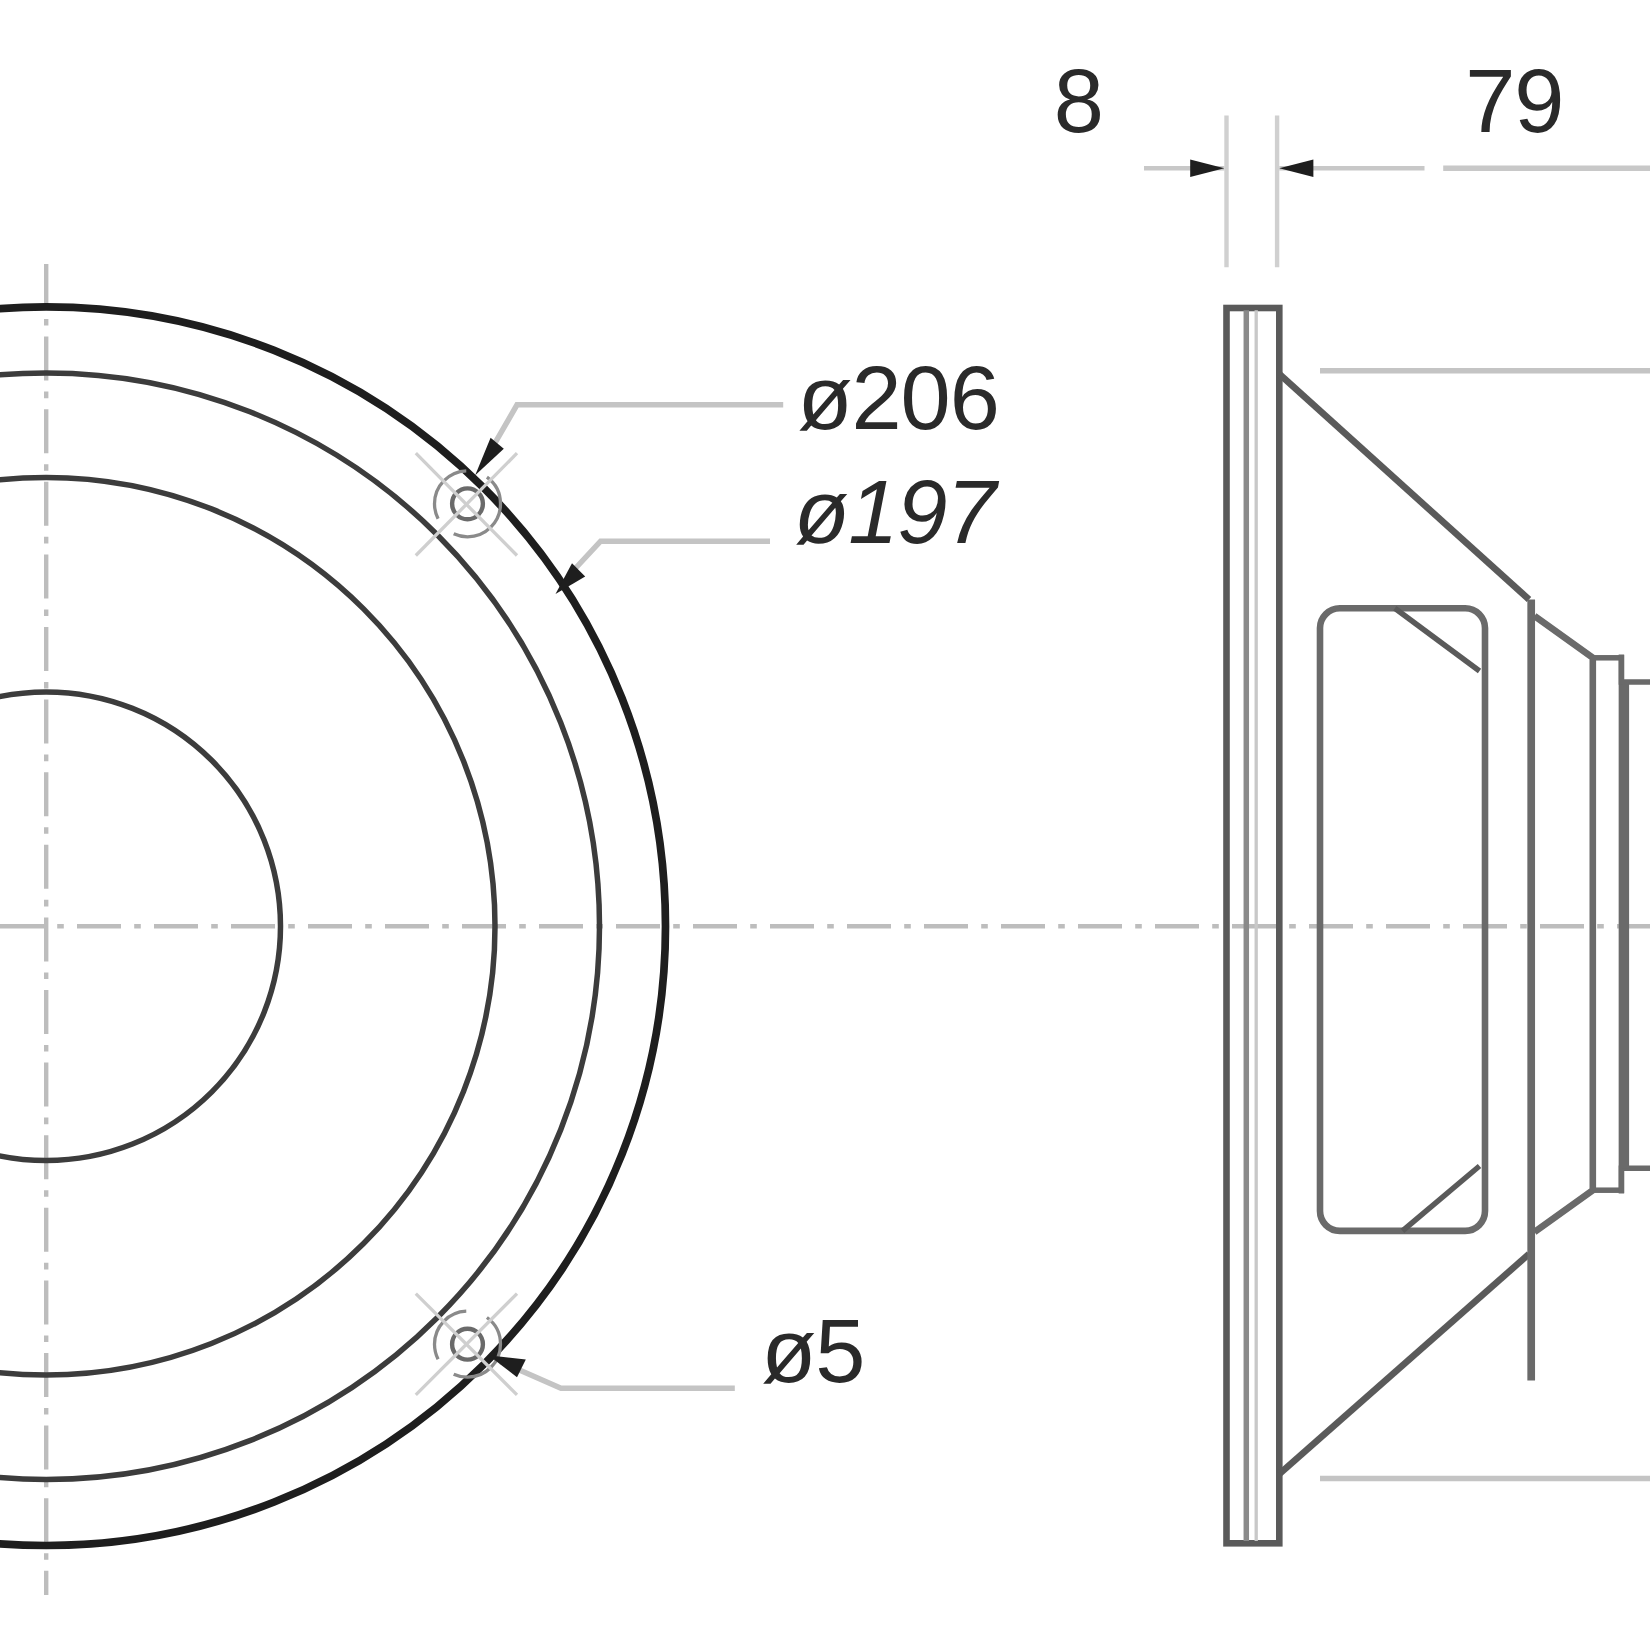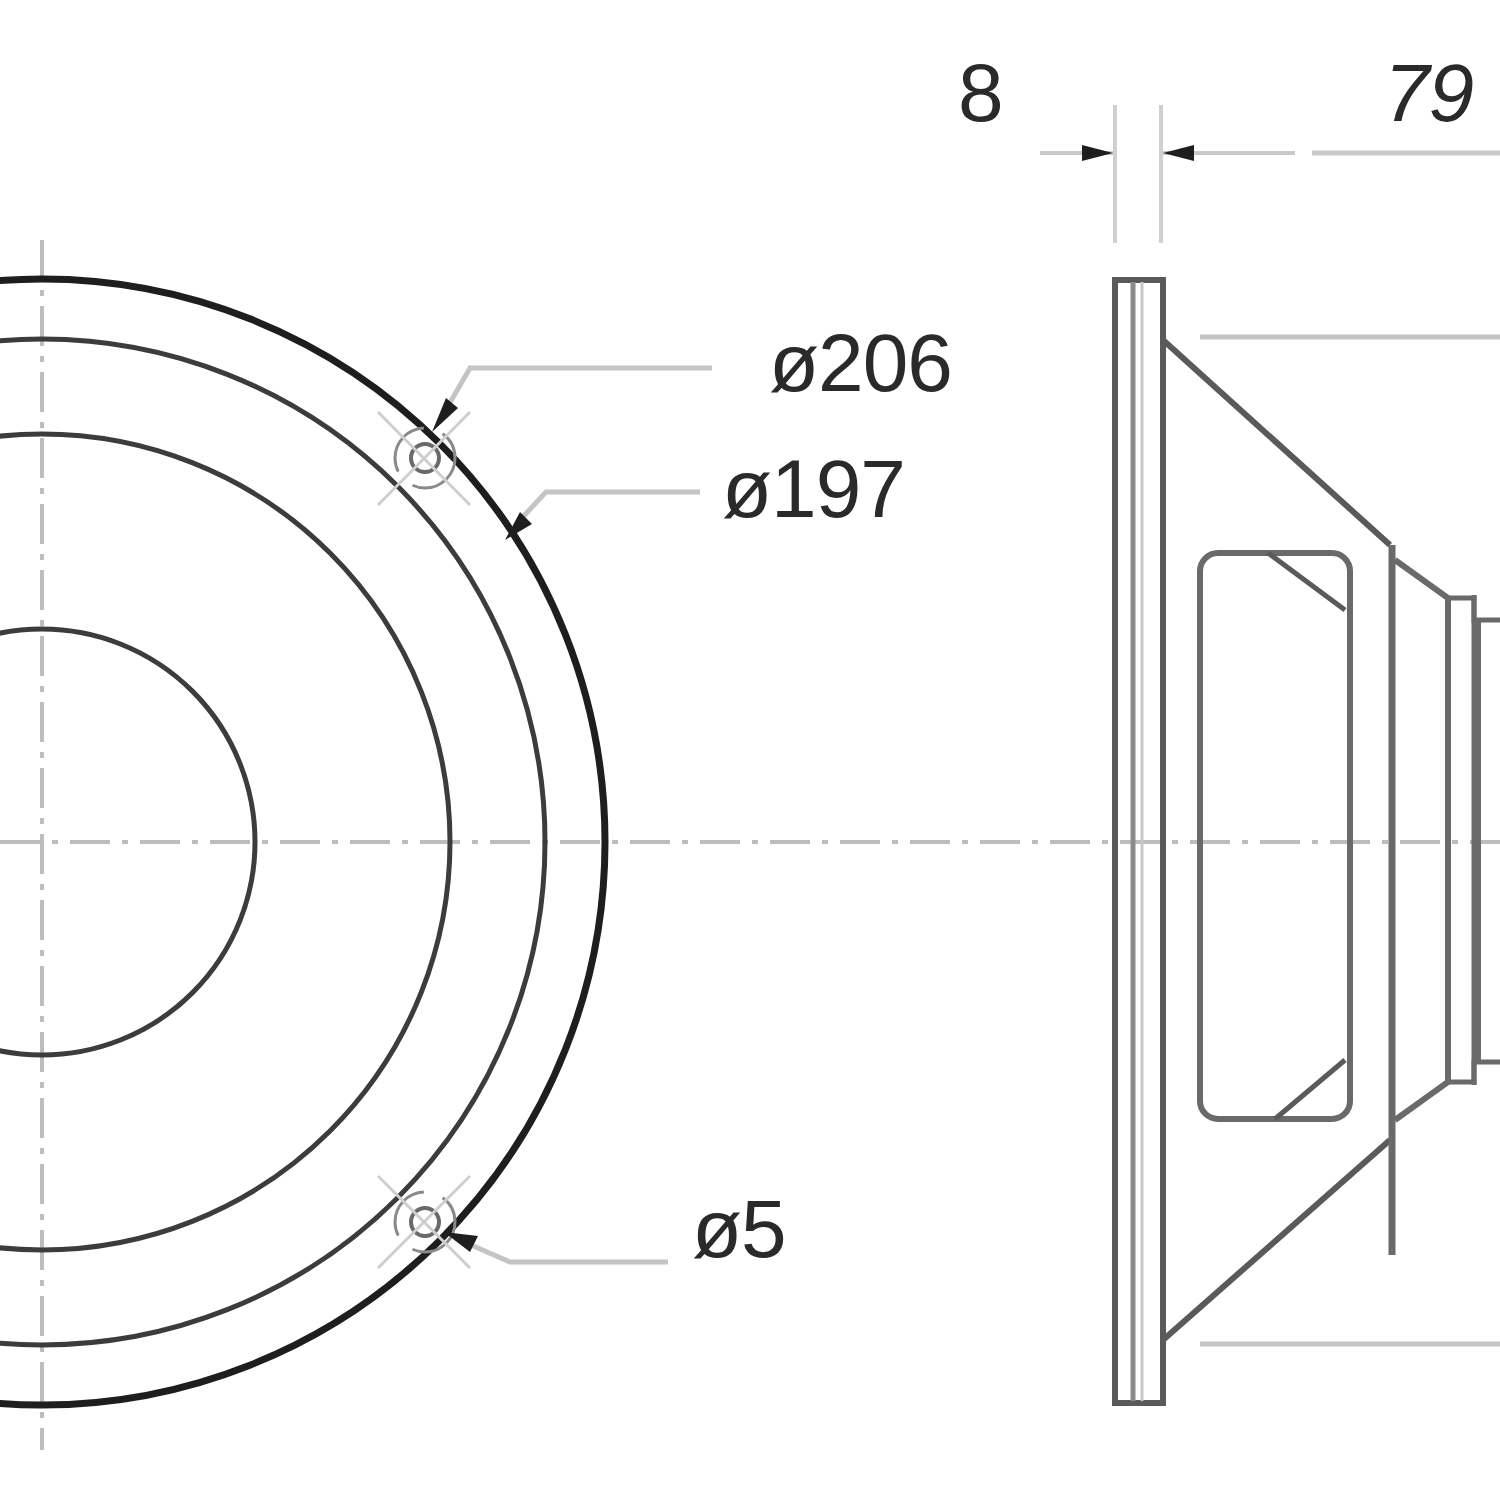--- a/index.html
+++ b/index.html
@@ -84,16 +84,16 @@
       <line x1="1040" y1="153" x2="1113" y2="153" stroke="#c8c8c8" stroke-width="4"></line>
       <polygon points="1113,153 1082,145 1082,161" fill="#1e1e1e"></polygon>
       <line x1="1163" y1="153" x2="1295" y2="153" stroke="#c8c8c8" stroke-width="4"></line>
       <polygon points="1163,153 1194,145 1194,161" fill="#1e1e1e"></polygon>
       <line x1="1312" y1="153" x2="1500" y2="153" stroke="#c8c8c8" stroke-width="5"></line>
     </g>
   </g>
 </svg>
 
 <div class="dim-label" style="left:958px; top:52px;">8</div>
-<div class="dim-label" style="left:1384px; top:52px;font-style:italic;">79</div>
-<div class="dim-label" style="left:769px; top:322px;">ø206</div>
-<div class="dim-label" style="left:722px; top:448px;">ø197</div>
+<div class="dim-label" style="left:1332px; top:52px;">79</div>
+<div class="dim-label" style="left:725px; top:322px;">ø206</div>
+<div class="dim-label" style="left:722px; top:426px;font-style:italic;">ø197</div>
 <div class="dim-label" style="left:692px; top:1188px;">ø5</div>
 
 </body></html>

